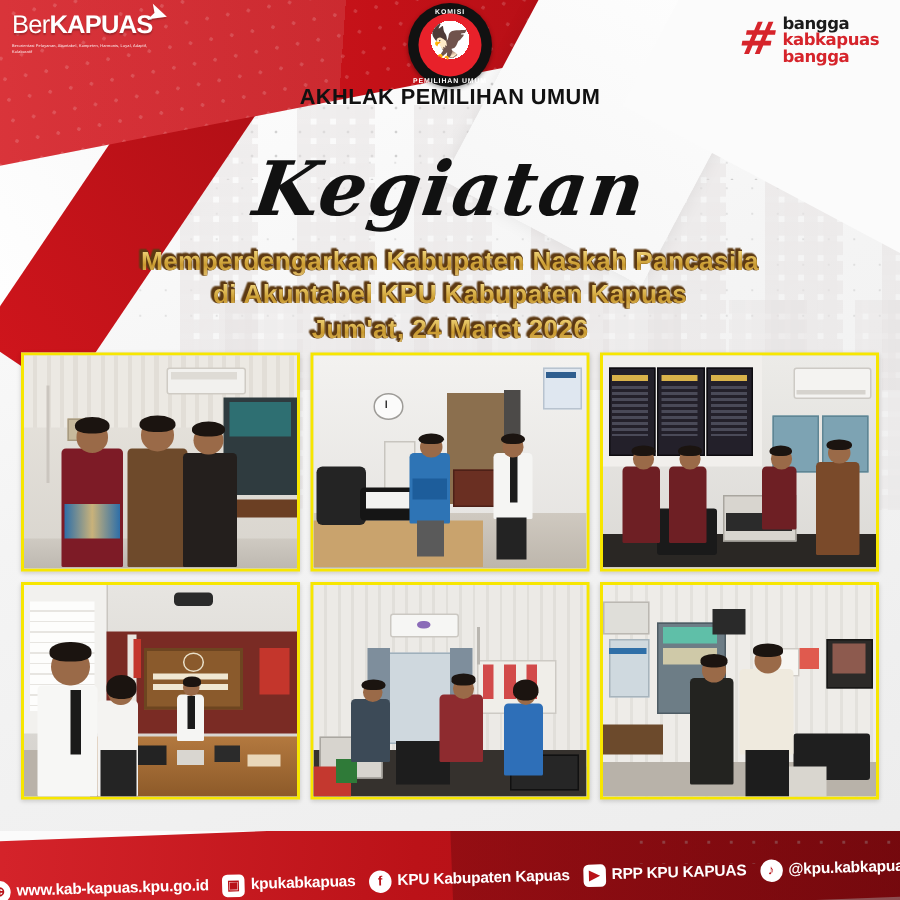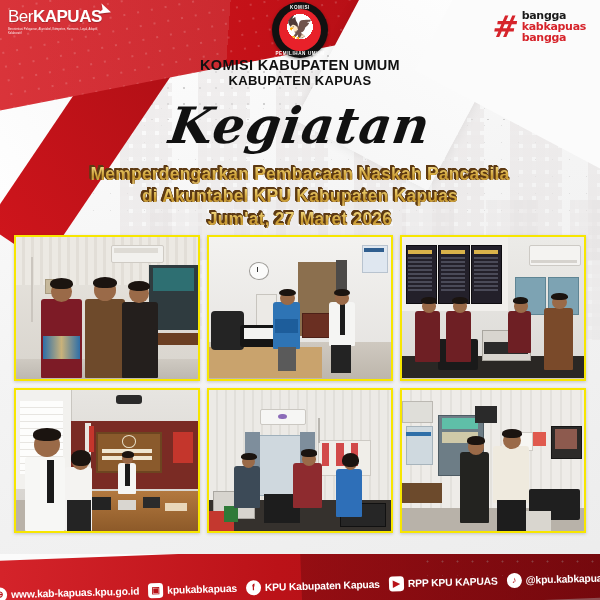--- a/index.html
+++ b/index.html
@@ -281,39 +281,38 @@
     <div class="kpu-emblem">
       <div class="kpu-ring-top">KOMISI</div>
       <div class="kpu-ring-bot">PEMILIHAN UMUM</div>
       <div class="kpu-inner">
         <div class="kpu-bird">🦅</div>
       </div>
     </div>
   </div>
 
   <div class="kpu-title">
-    <div class="l1">KOMISI KABUPATEN UMUM</div>
-    <div class="l2">KABUPATEN KAPUAS</div>
+    <div class="l1">AKHLAK PEMILIHAN UMUM</div>
   </div>
 
   <div class="bangga">
     <div class="hash">#</div>
     <div class="words">
       <div class="w1">bangga</div>
       <div class="w2">kabkapuas</div>
       <div class="w3">bangga</div>
     </div>
   </div>
 
   <div class="kegiatan">Kegiatan</div>
 
   <div class="subtitle">
-    <div class="s1">Memperdengarkan Pembacaan Naskah Pancasila</div>
+    <div class="s1">Memperdengarkan Kabupaten Naskah Pancasila</div>
     <div class="s2">di Akuntabel KPU Kabupaten Kapuas</div>
-    <div class="s3">Jum'at, 27 Maret 2026</div>
+    <div class="s3">Jum'at, 24 Maret 2026</div>
   </div>
 
   <div class="grid">
 
     <div class="cell">
       <div class="ph">
         <div class="wall" style="background:linear-gradient(180deg,#e9e6e0,#d8d4cd)"></div>
         <div style="left:0;top:0;right:0;height:34%;background:repeating-linear-gradient(90deg,#ece9e3 0 6px,#e2ded7 6px 9px)"></div>
         <div style="left:52%;top:6%;width:28%;height:11%;background:#f2f1ee;border:1px solid #cfcbc4;border-radius:2px"></div>
         <div style="left:54%;top:8%;width:24%;height:3%;background:#dedbd5"></div>

